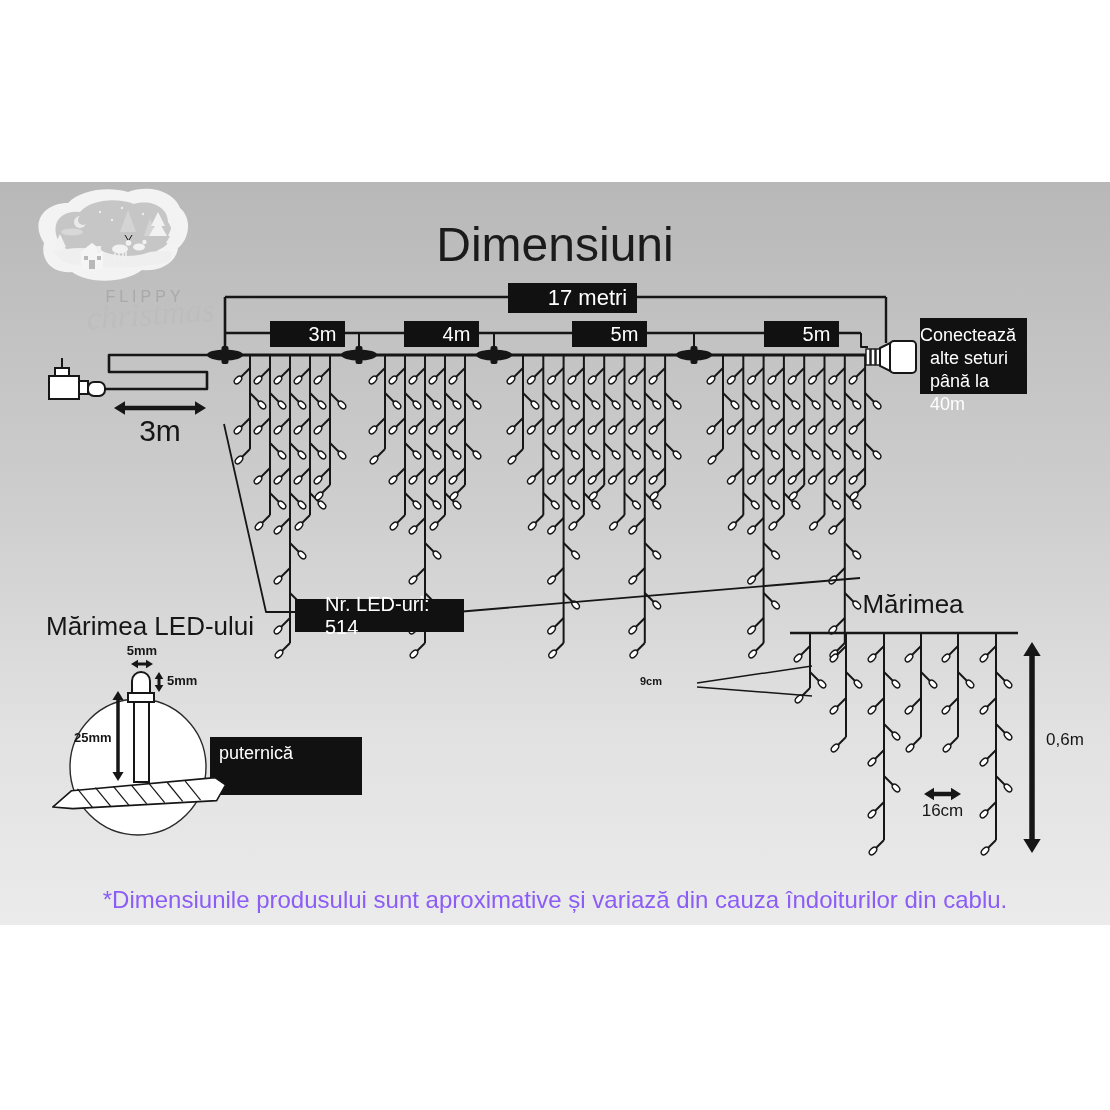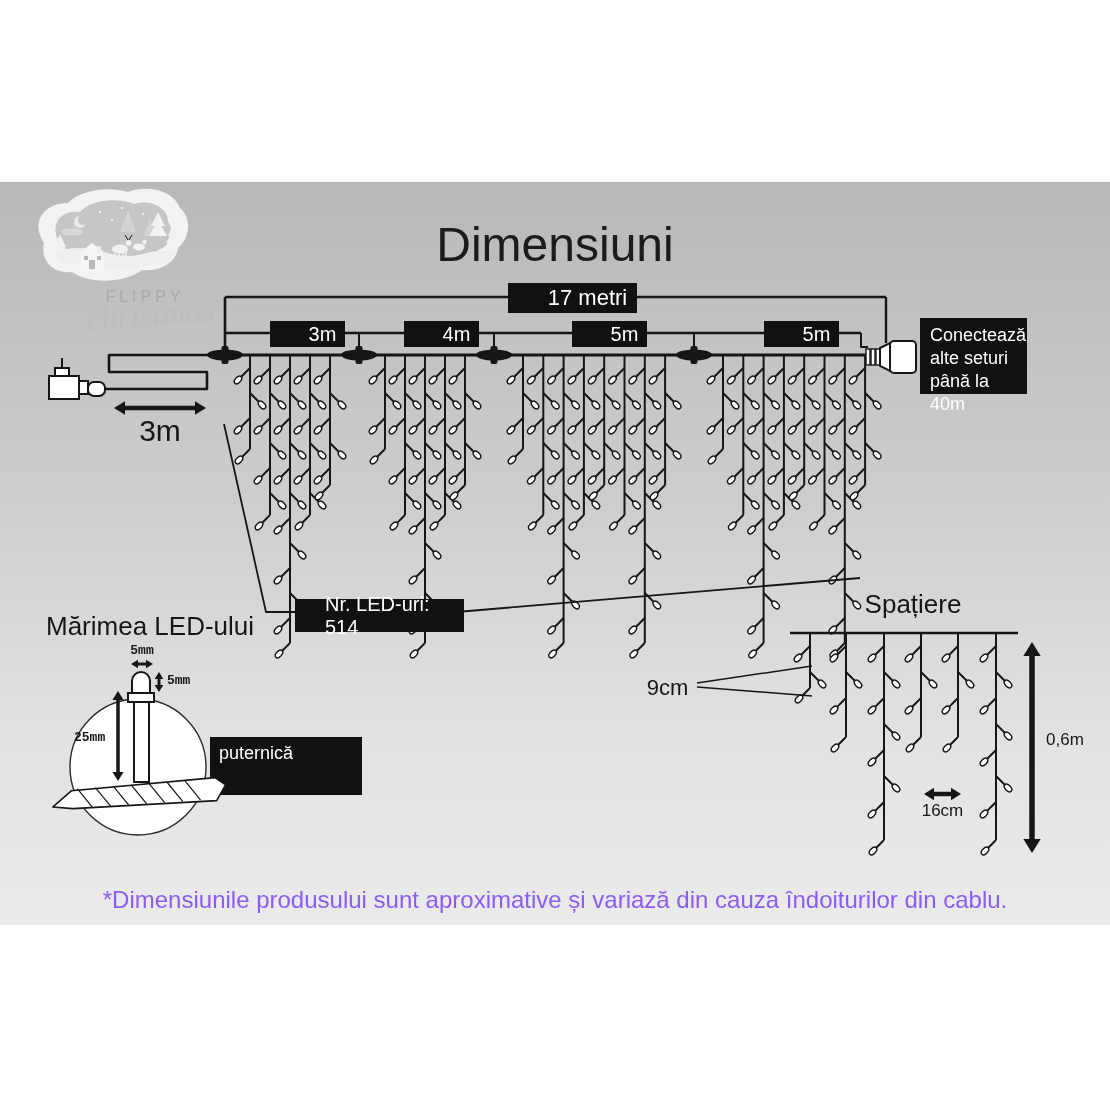--- a/index.html
+++ b/index.html
@@ -7,21 +7,21 @@
          font-family:"Liberation Sans",sans-serif;color:#161616;}
   .band{position:absolute;left:0;top:182px;width:1110px;height:743px;
         background:linear-gradient(180deg,#b8b8b8 0%,#cdcdcd 42%,#e2e2e2 75%,#ebebeb 100%);z-index:0;}
   #art{position:absolute;left:0;top:0;z-index:2;pointer-events:none;}
   .lbl{position:absolute;z-index:3;white-space:nowrap;}
   .blackbox{position:absolute;background:#111;color:#fff;z-index:3;}
   .cbox{display:flex;align-items:center;justify-content:center;padding-left:30px;}
   .title{font-size:48px;letter-spacing:0px;color:#1b1b1b;}
   .brand-top{font-size:16px;letter-spacing:4px;color:#a9a9a9;}
   .brand-script{font-family:"Liberation Serif",serif;font-style:italic;font-size:33px;color:#bdbdbd;transform:rotate(-4deg);}
-  .smbold{font-size:13px;font-weight:bold;font-family:Liberation Mono, monospace;}
+  .smbold{font-size:13px;font-weight:bold;}
   .callout{z-index:1 !important;}
 </style>
 </head>
 <body>
 
 <div class="stage">
   <div class="band"></div>
 
   <svg id="art" width="1110" height="1110" viewBox="0 0 1110 1110">
       <g>
@@ -625,36 +625,36 @@
   <div class="lbl title" style="left:0;top:217px;width:1110px;text-align:center;">Dimensiuni</div>
 
   <div class="blackbox cbox" style="left:508px;top:283px;width:99px;height:30px;font-size:22px;">17 metri</div>
 
   <div class="blackbox cbox" style="left:270px;top:321px;width:45px;height:26px;font-size:20px;">3m</div>
   <div class="blackbox cbox" style="left:404px;top:321px;width:45px;height:26px;font-size:20px;">4m</div>
   <div class="blackbox cbox" style="left:572px;top:321px;width:45px;height:26px;font-size:20px;">5m</div>
   <div class="blackbox cbox" style="left:764px;top:321px;width:45px;height:26px;font-size:20px;">5m</div>
 
   <div class="blackbox" style="left:920px;top:318px;width:107px;height:76px;font-size:18px;line-height:23px;padding-top:6px;box-sizing:border-box;">
-    <div style="padding-left:10px;">Conectează</div>
+    <div style="">Conectează</div>
     <div style="padding-left:10px;">alte seturi</div>
     <div style="padding-left:10px;">până la 40m</div>
   </div>
 
   <div class="lbl" style="left:120px;top:414px;width:80px;text-align:center;font-size:30px;">3m</div>
 
   <div class="blackbox cbox" style="left:295px;top:599px;width:139px;height:33px;font-size:20px;">Nr. LED-uri: 514</div>
 
   <div class="lbl" style="left:46px;top:611px;font-size:26px;">Mărimea LED-ului</div>
   <div class="lbl smbold" style="left:117px;top:643px;width:50px;text-align:center;">5mm</div>
   <div class="lbl smbold" style="left:167px;top:673px;">5mm</div>
   <div class="lbl smbold" style="left:74px;top:730px;width:40px;">25mm</div>
   <div class="blackbox callout" style="left:210px;top:737px;width:152px;height:58px;font-size:18px;line-height:25px;padding:4px 0 0 9px;box-sizing:border-box;">
     <div>puternică</div>
   </div>
 
-  <div class="lbl" style="left:798px;top:589px;width:230px;text-align:center;font-size:26px;">Spațiere</div>
-  <div class="lbl" style="left:640px;top:675px;width:55px;text-align:center;font-size:22px;">9cm</div>
+  <div class="lbl" style="left:798px;top:589px;width:230px;text-align:center;font-size:26px;">Mărimea</div>
+  <div class="lbl" style="left:640px;top:675px;width:55px;text-align:left;font-size:11px;font-weight:bold;">9cm</div>
   <div class="lbl" style="left:905px;top:801px;width:75px;text-align:center;font-size:17px;">16cm</div>
   <div class="lbl" style="left:1046px;top:730px;font-size:17px;">0,6m</div>
 
   <div class="lbl" style="left:0;top:886px;width:1110px;text-align:center;font-size:24px;color:#8b5cf6;">*Dimensiunile produsului sunt aproximative și variază din cauza îndoiturilor din cablu.</div>
 </div>
 
 </body></html>

